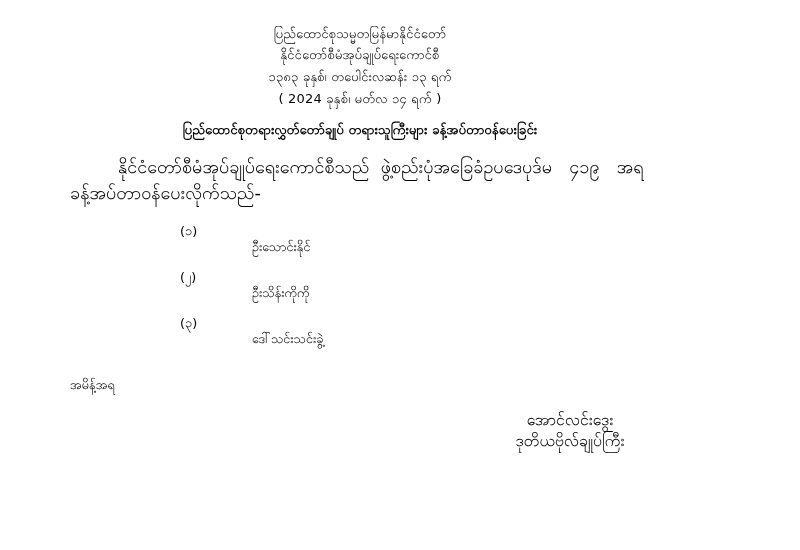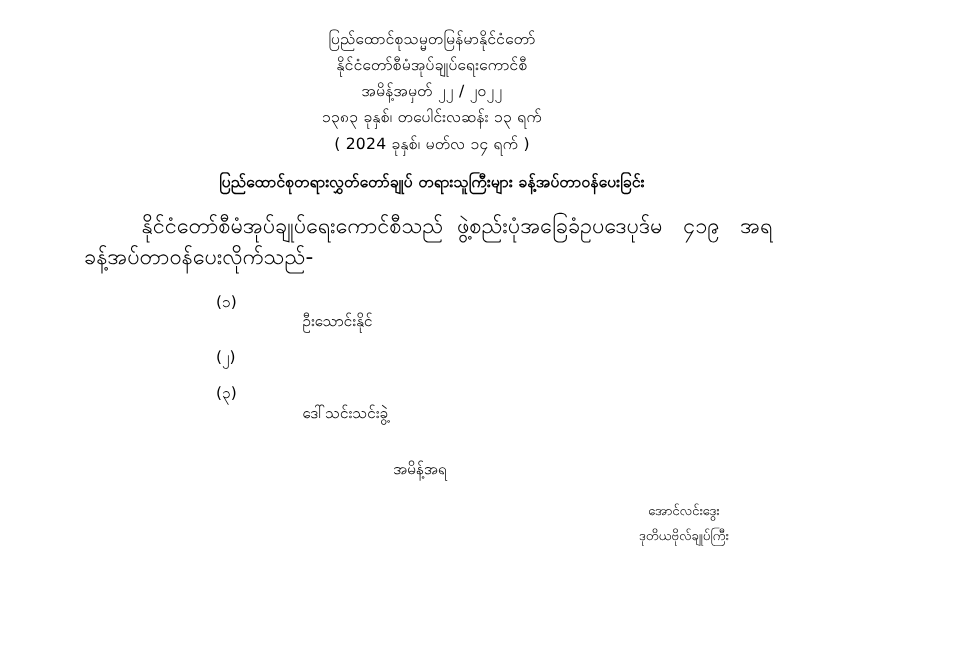--- a/index.html
+++ b/index.html
@@ -68,61 +68,60 @@
     width: 72px;
     flex: none;
   }
   .name-text {
     flex: 1;
     margin-top: 16px;
   }
 
   .sign-word {
     margin-top: 22px;
-    text-align: center;
     font-size: 12.8px;
     padding-right: 20px;
   }
 
   .sign-block {
     margin-top: 14px;
     text-align: center;
-    font-size: 11px;
+    font-size: 16px;
     line-height: 21px;
     padding-left: 420px;
   }
   .sign-block div { white-space: pre; }
 </style>
 </head>
 <body>
 
 <div class="page">
 
   <div class="center">
     <div class="hdr-line l1">ပြည်ထောင်စုသမ္မတမြန်မာနိုင်ငံတော်</div>
     <div class="hdr-line l2">နိုင်ငံတော်စီမံအုပ်ချုပ်ရေးကောင်စီ</div>
-    <div class="hdr-line l3">အမိန့်အမှတ်   ၂၂  / ၂၀၂၂</div>
     <div class="hdr-line l4">၁၃၈၃ ခုနှစ်၊ တပေါင်းလဆန်း  ၁၃  ရက်</div>
     <div class="hdr-line l5">( 2024 ခုနှစ်၊ မတ်လ  ၁၄  ရက် )</div>
   </div>
 
   <div class="title">ပြည်ထောင်စုတရားလွှတ်တော်ချုပ် တရားသူကြီးများ ခန့်အပ်တာဝန်ပေးခြင်း</div>
 
   <div class="body-block">
     <div class="body-line indent">နိုင်ငံတော်စီမံအုပ်ချုပ်ရေးကောင်စီသည်  ဖွဲ့စည်းပုံအခြေခံဥပဒေပုဒ်မ   ၄၁၉   အရ</div>
     <div class="body-line">ခန့်အပ်တာဝန်ပေးလိုက်သည်-</div>
   </div>
 
   <div class="names">
     <div class="name-row">
       <span class="name-num">(၁)</span>
       <span class="name-text">ဦးသောင်းနိုင်</span>
     </div>
     <div class="name-row">
       <span class="name-num">(၂)</span>
+      <span class="name-text">ဦးသိန်းကိုကို</span>
     </div>
     <div class="name-row">
       <span class="name-num">(၃)</span>
       <span class="name-text">ဒေါ်သင်းသင်းခွဲ့</span>
     </div>
   </div>
 
   <div class="sign-word">အမိန့်အရ</div>
 
   <div class="sign-block">

